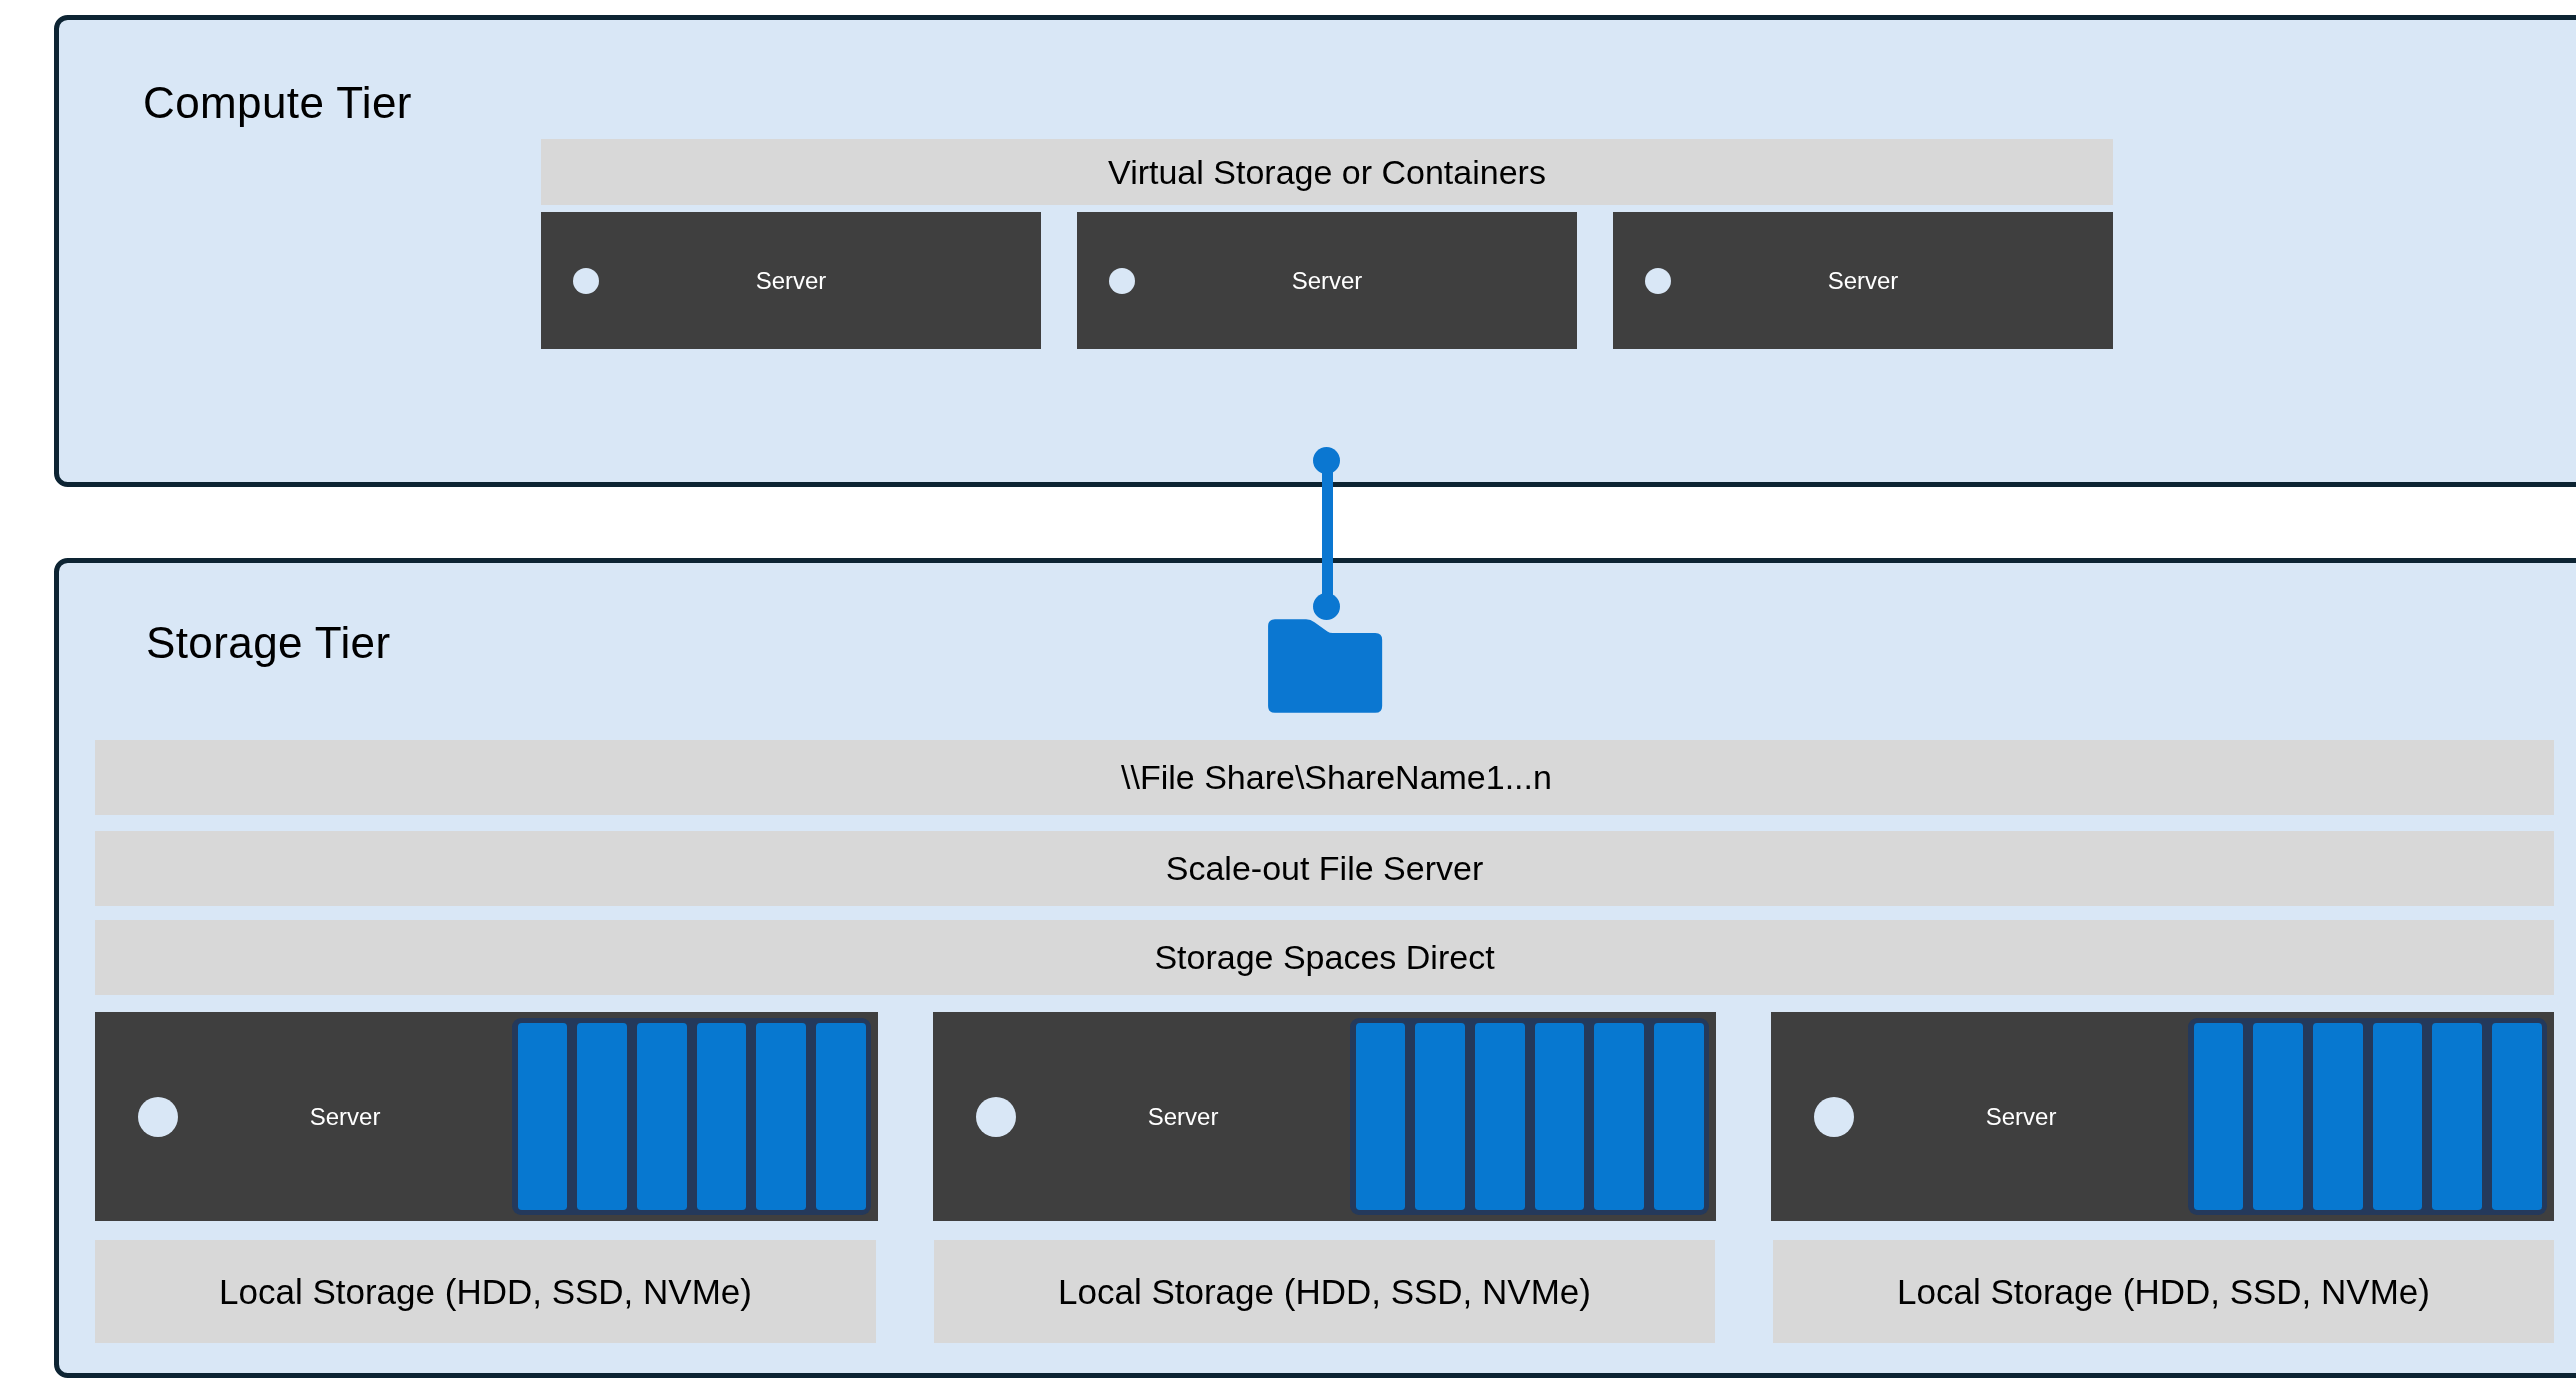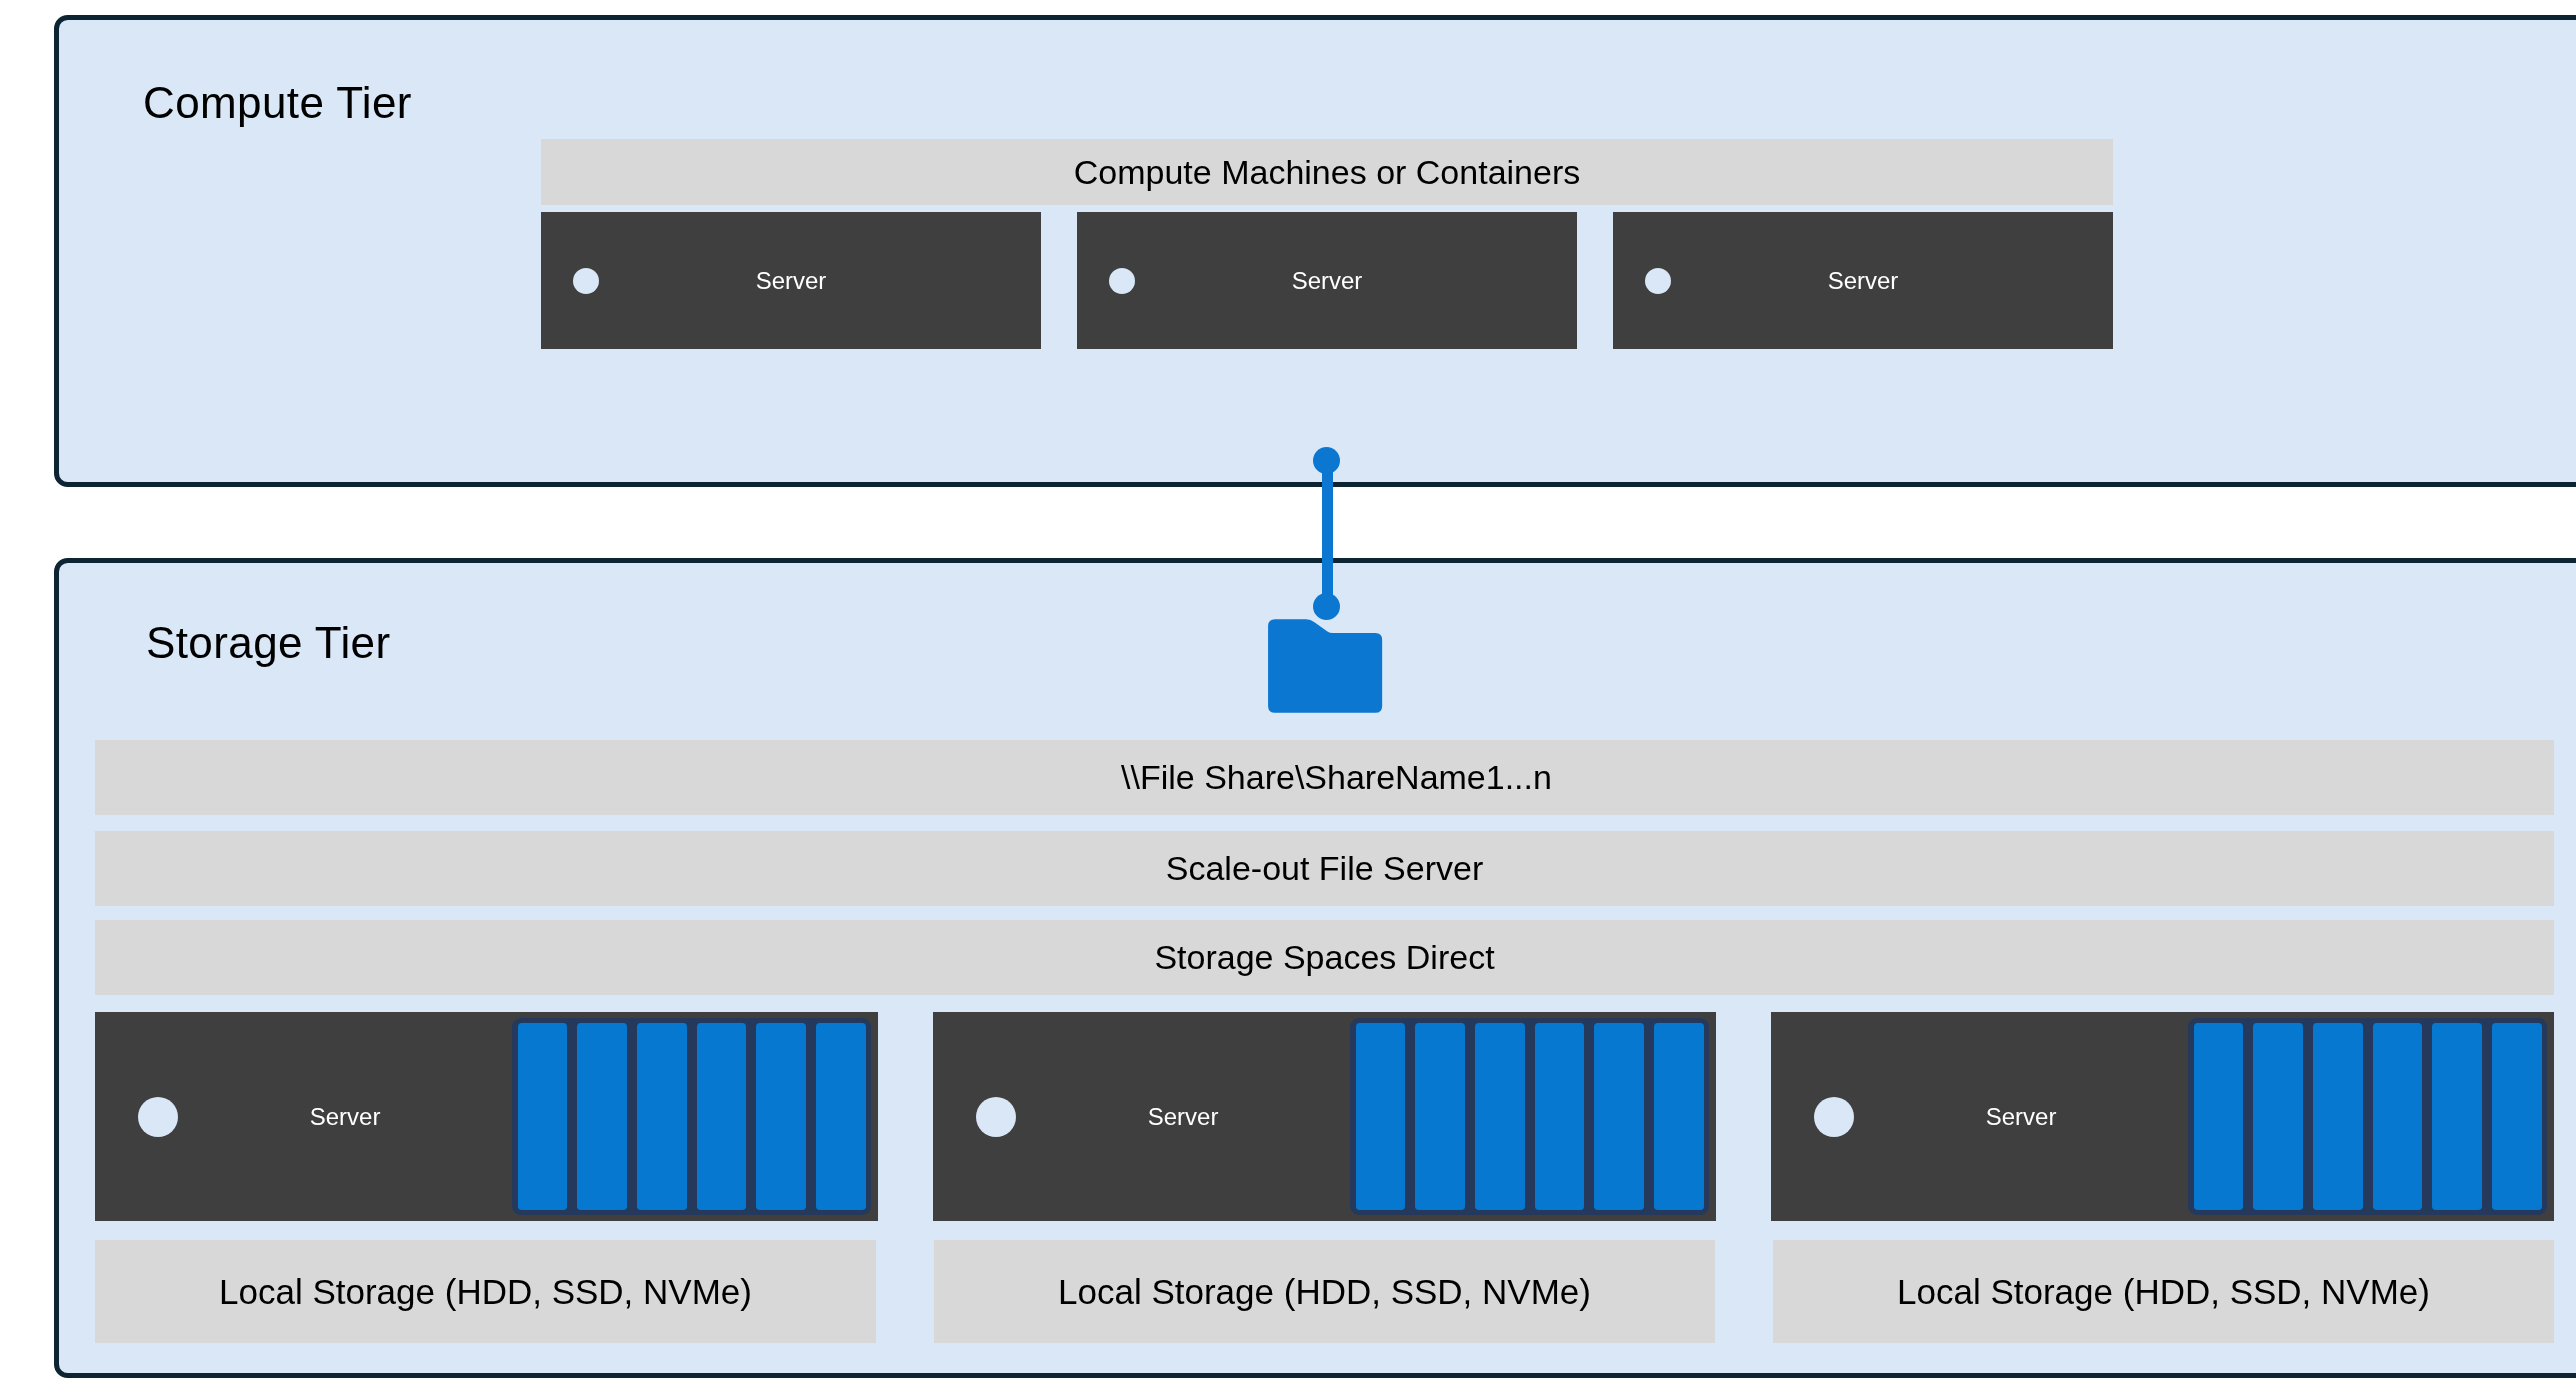--- a/index.html
+++ b/index.html
@@ -127,21 +127,21 @@
 </style>
 </head>
 <body>
 
 <div class="stage">
 
   <section class="tier tier-compute">
     <h1 class="tier-title">Compute Tier</h1>
 
     <div class="bar vm-bar">
-      <span>Compute Machines or Containers</span>
+      <span>Virtual Storage or Containers</span>
     </div>
 
     <div class="compute-row">
       <div class="compute-server">
         <span class="led"></span>
         <span class="server-label">Server</span>
       </div>
       <div class="compute-server">
         <span class="led"></span>
         <span class="server-label">Server</span>

